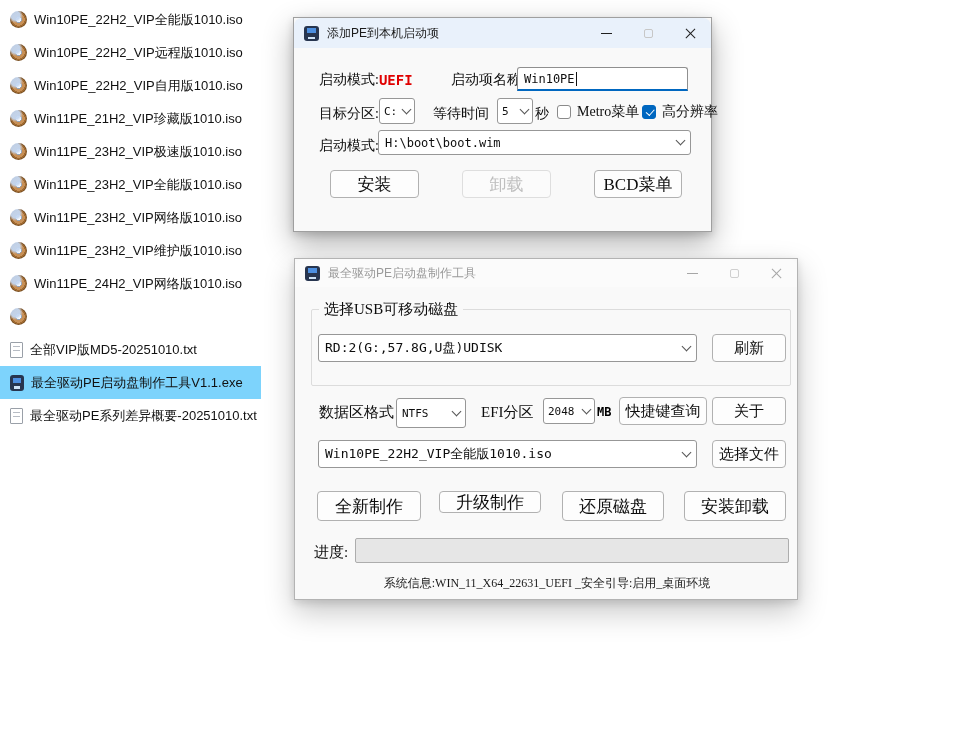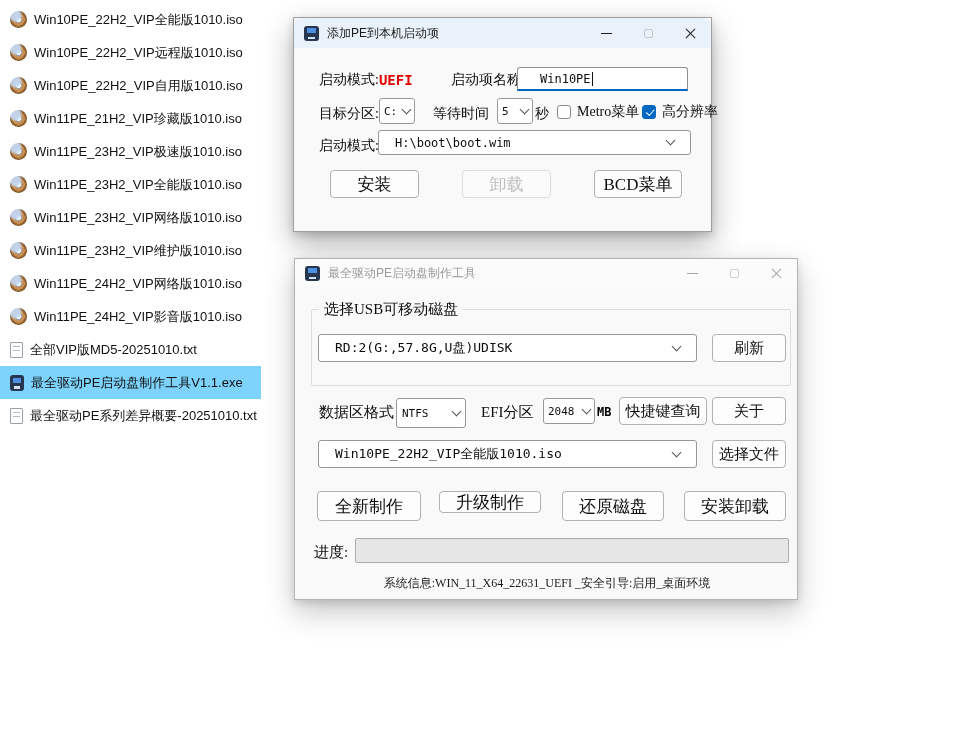--- a/index.html
+++ b/index.html
@@ -56,28 +56,28 @@
     width:13px; height:1.2px; background:currentColor; }
   .g-close::before { transform:rotate(45deg); } .g-close::after { transform:rotate(-45deg); }
 
   .abs { position:absolute; }
   .lab { font-family:"Liberation Serif","DejaVu Serif",serif; font-size:14px; color:#0d0d0d; white-space:nowrap; }
   .lab-lg { font-family:"Liberation Serif","DejaVu Serif",serif; font-size:15px; color:#0d0d0d; white-space:nowrap; }
   .mono { font-family:"DejaVu Sans Mono","Liberation Mono",monospace; }
   .red { color:#e00000; }
 
   .combo { display:flex; align-items:center; justify-content:space-between; gap:4px;
-           background:#fff; border:1px solid #979797; border-radius:3px; padding:0 16px; }
+           background:#fff; border:1px solid #979797; border-radius:3px; padding:0 6px; }
   .combo .val { font-family:"DejaVu Sans Mono","Liberation Mono",monospace; font-size:12px;
                 color:#0d0d0d; white-space:nowrap; overflow:hidden; }
   .chev { flex:none; width:7px; height:7px; border-right:1.4px solid #555;
           border-bottom:1.4px solid #555; transform:rotate(45deg); margin-top:-4px; }
 
   .tinput { background:#fff; border:1px solid #8f8f8f; border-bottom:2px solid #0067c0;
-            border-radius:3px 3px 0 0; display:flex; align-items:center; padding:0 22px;
+            border-radius:3px 3px 0 0; display:flex; align-items:center; padding:0 6px;
             font-family:"DejaVu Sans Mono","Liberation Mono",monospace; font-size:12px; color:#0d0d0d; }
   .caret { width:1px; height:14px; background:#111; margin-left:1px; }
 
   .btn { display:flex; align-items:center; justify-content:center;
          background:#fdfdfd; border:1px solid #b1b1b1; border-radius:4px;
          font-family:"Liberation Serif","DejaVu Serif",serif; font-size:17px; color:#0d0d0d;
          white-space:nowrap; cursor:default; }
   .btn.sm { font-size:15px; }
   .btn.disabled { color:#bfbfbf; border-color:#dedede; background:#fbfbfb; }
 
@@ -130,21 +130,20 @@
   <div class="file-row">
     <span class="fi fi-disc"></span>
     <span class="fname">Win11PE_23H2_VIP维护版1010.iso</span>
   </div>
   <div class="file-row">
     <span class="fi fi-disc"></span>
     <span class="fname">Win11PE_24H2_VIP网络版1010.iso</span>
   </div>
   <div class="file-row">
     <span class="fi fi-disc"></span>
-    <span class="fname">Win11PE_24H2_VIP影音版1010.iso</span>
   </div>
   <div class="file-row">
     <span class="fi fi-page"></span>
     <span class="fname">全部VIP版MD5-20251010.txt</span>
   </div>
   <div class="file-row selected">
     <span class="fi fi-usb"></span>
     <span class="fname">最全驱动PE启动盘制作工具V1.1.exe</span>
   </div>
   <div class="file-row">

